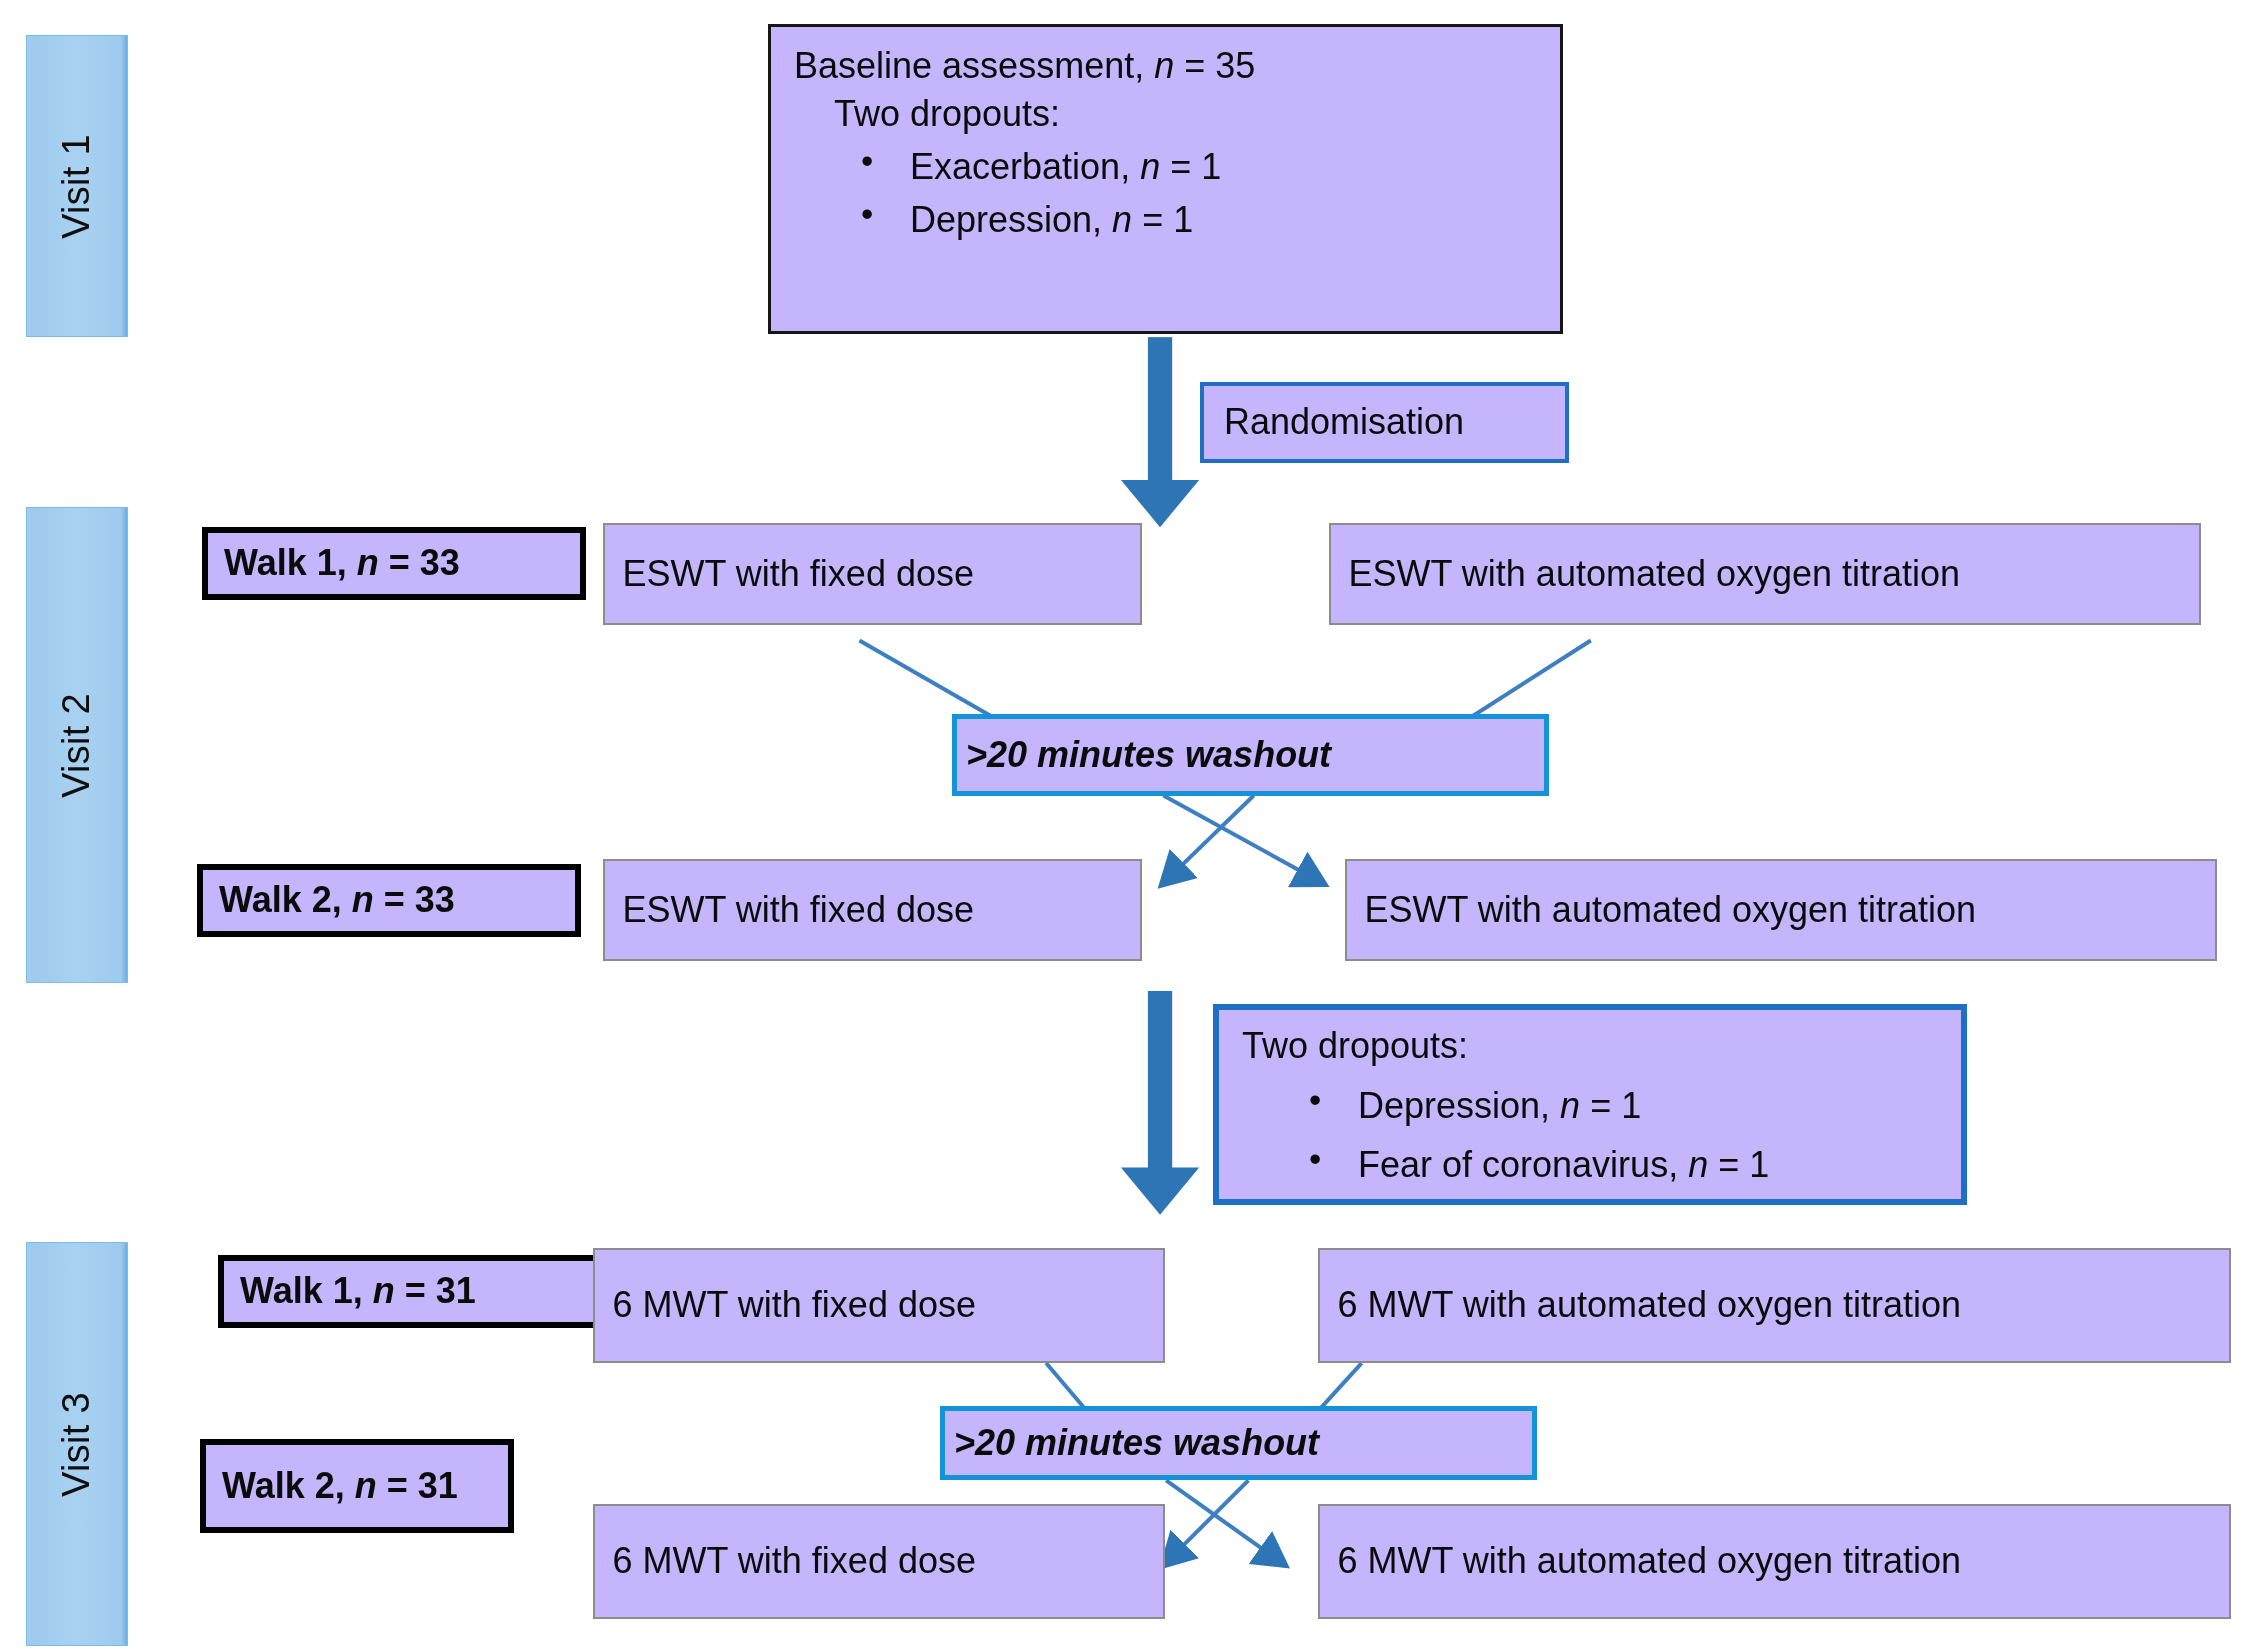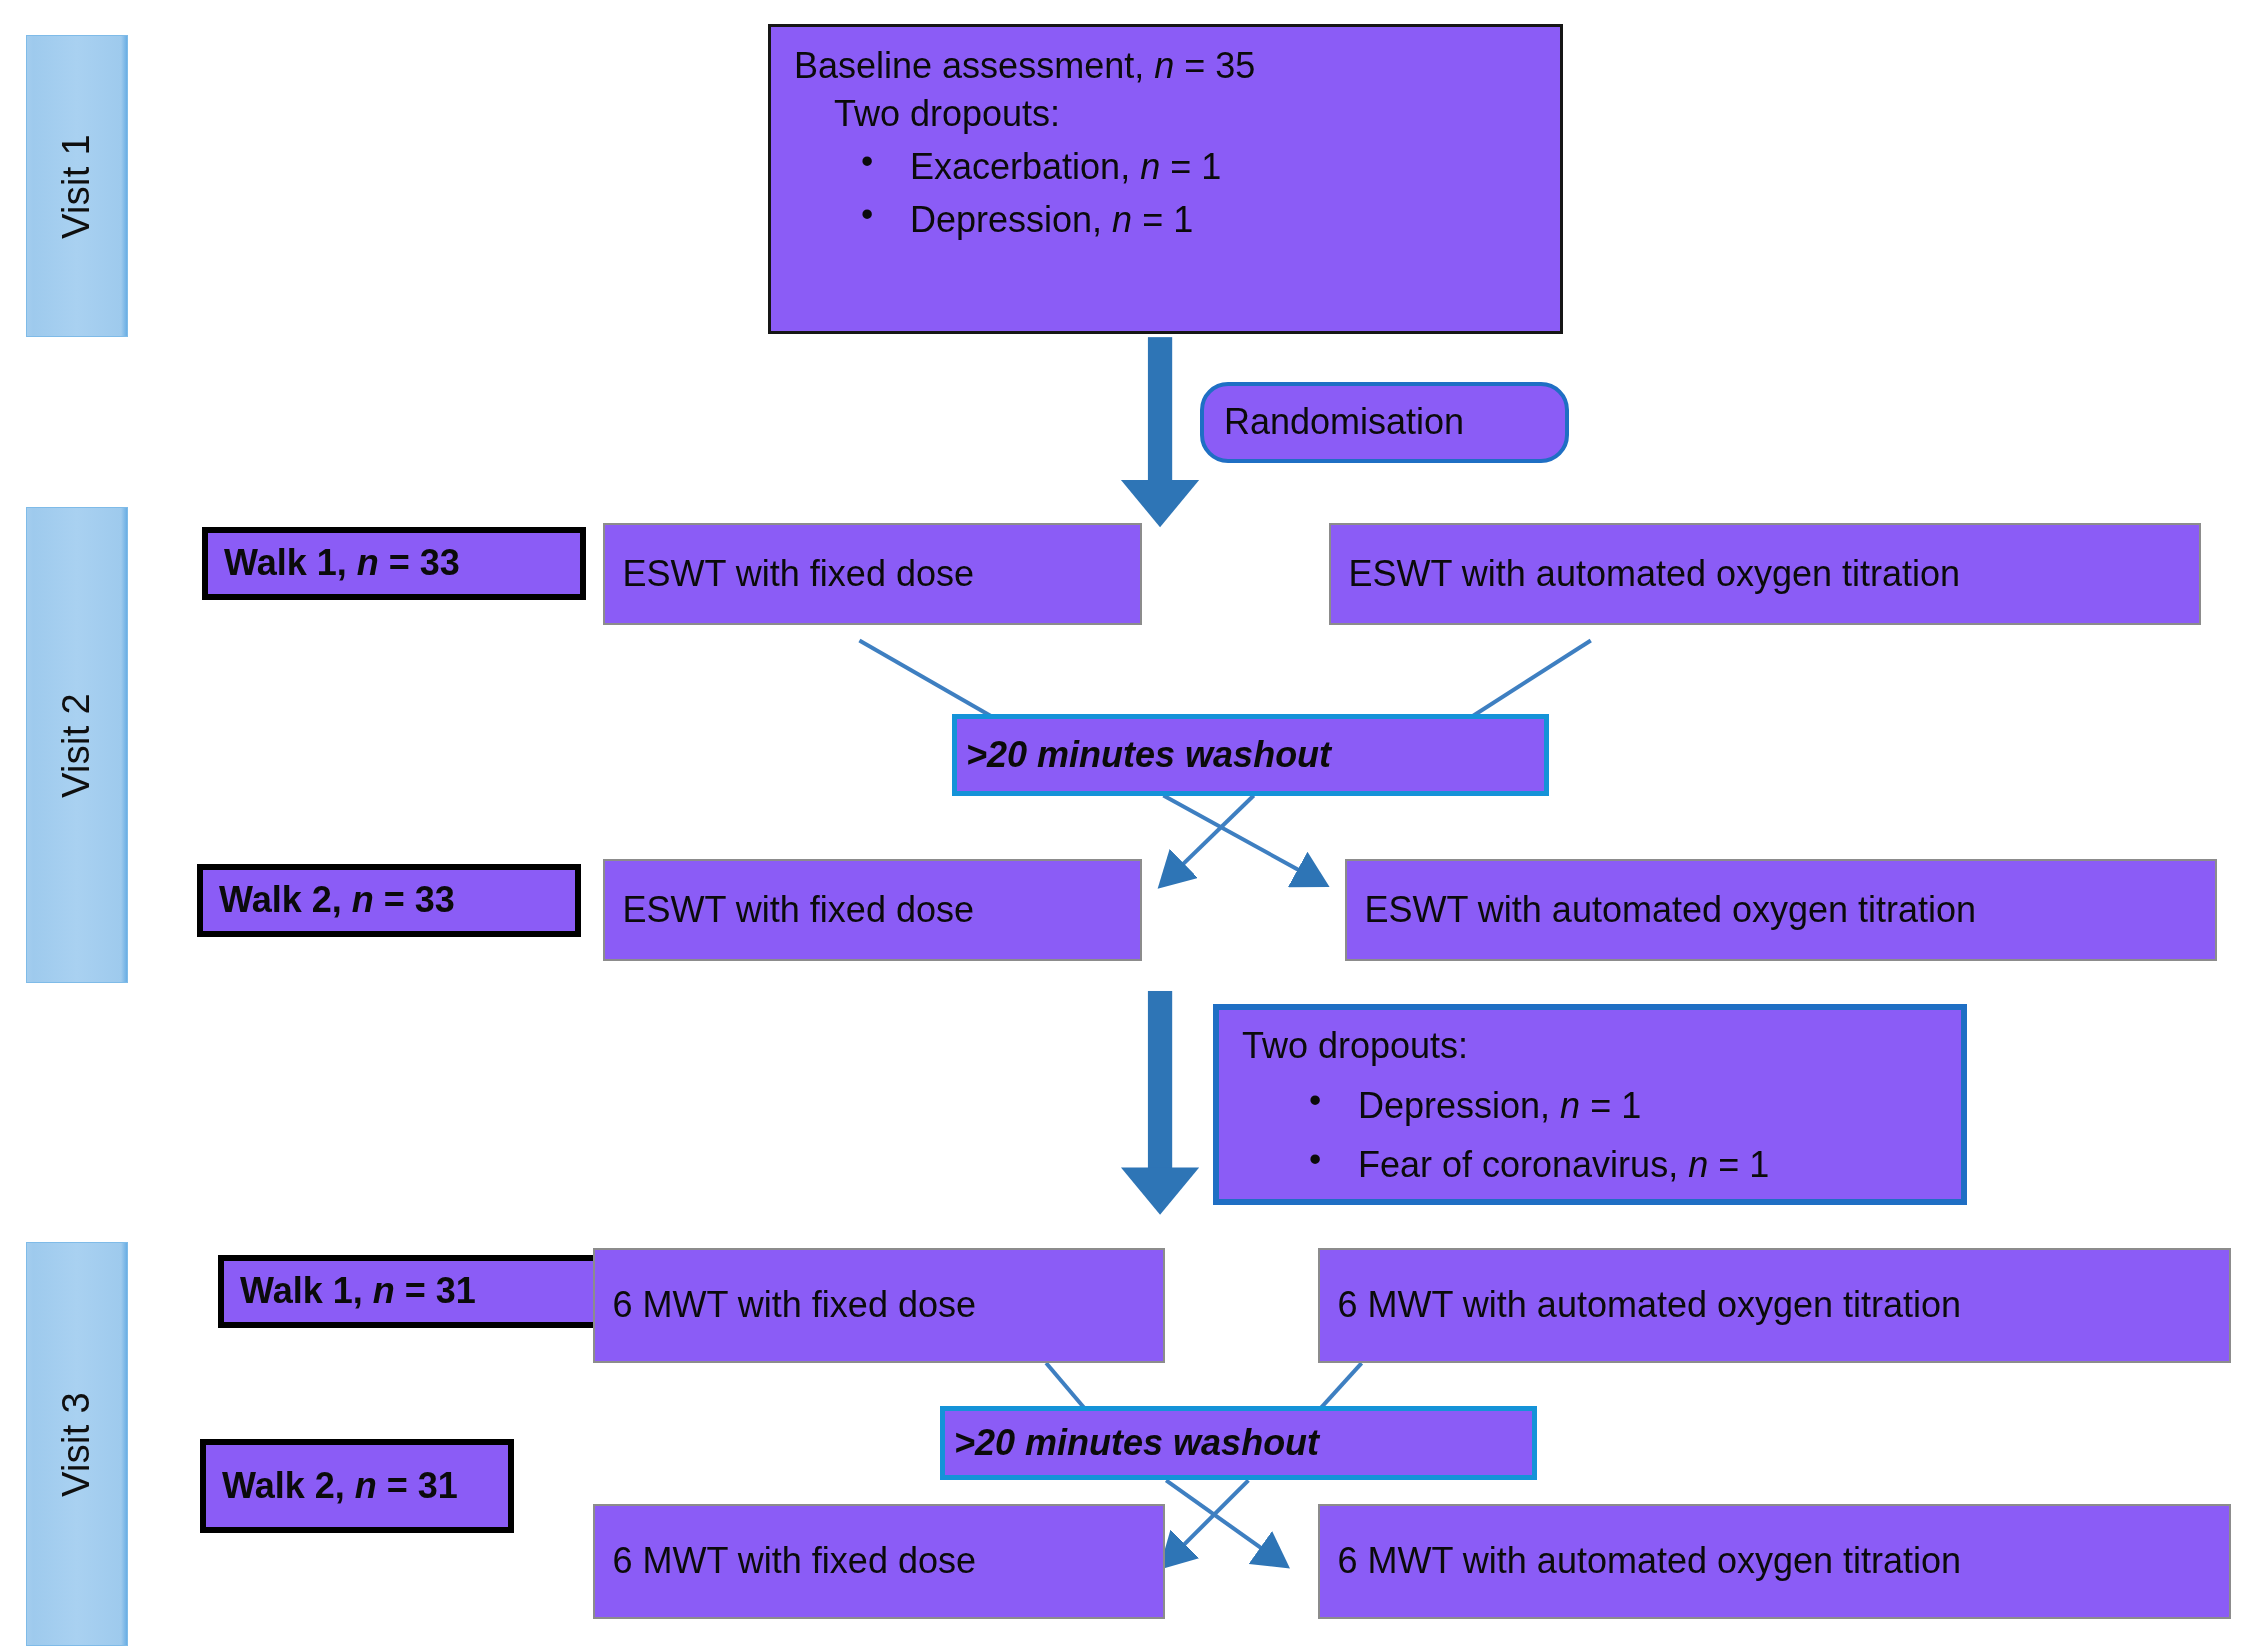--- a/index.html
+++ b/index.html
@@ -41,21 +41,21 @@
     white-space: nowrap;
     font-size: 38px;
     color: #0f0f0f;
     letter-spacing: 0.3px;
   }
 
   
   .node {
     position: absolute;
     box-sizing: border-box;
-    background: #8b5cf6;
+    background: #c4b5fd;
     display: flex;
     align-items: center;
     color: #0b0b0b;
   }
   .node .txt {
     width: 100%;
     font-size: 36px;
     line-height: 1.18;
   }
 
@@ -185,21 +185,21 @@
         <li>
           <span>Exacerbation, </span><span class="ital">n</span><span> = 1</span>
         </li>
         <li>
           <span>Depression, </span><span class="ital">n</span><span> = 1</span>
         </li>
       </ul>
     </div>
   </div>
 
-  <div class="node box-blue" style="left:1200px; top:382px; width:369px; height:81px;border-radius:28px;">
+  <div class="node box-blue" style="left:1200px; top:382px; width:369px; height:81px;">
     <div class="txt">Randomisation</div>
   </div>
 
   <div class="node box-heavy" style="left:202px; top:527px; width:384px; height:73px;">
     <div class="txt">
       <span>Walk 1, </span><span class="ital">n</span><span> = 33</span>
     </div>
   </div>
 
   <div class="node box-thin" style="left:603px; top:523px; width:539px; height:102px;">

